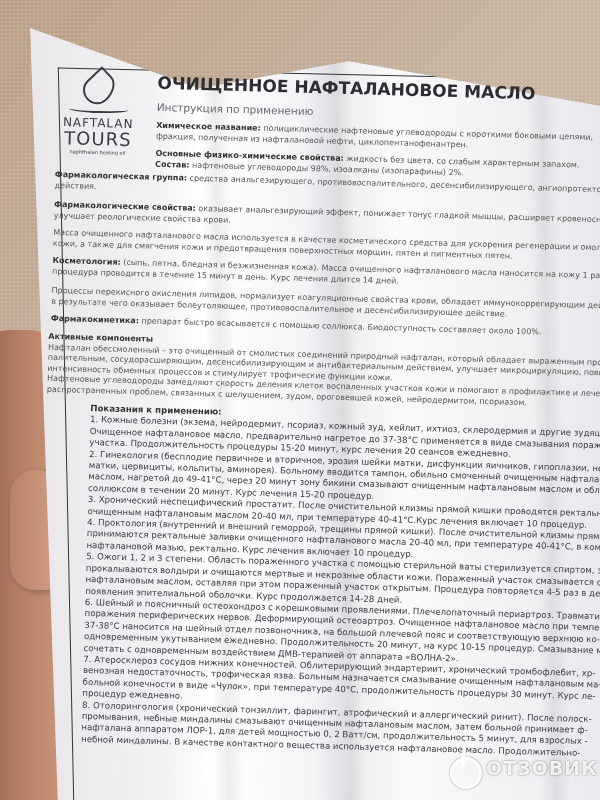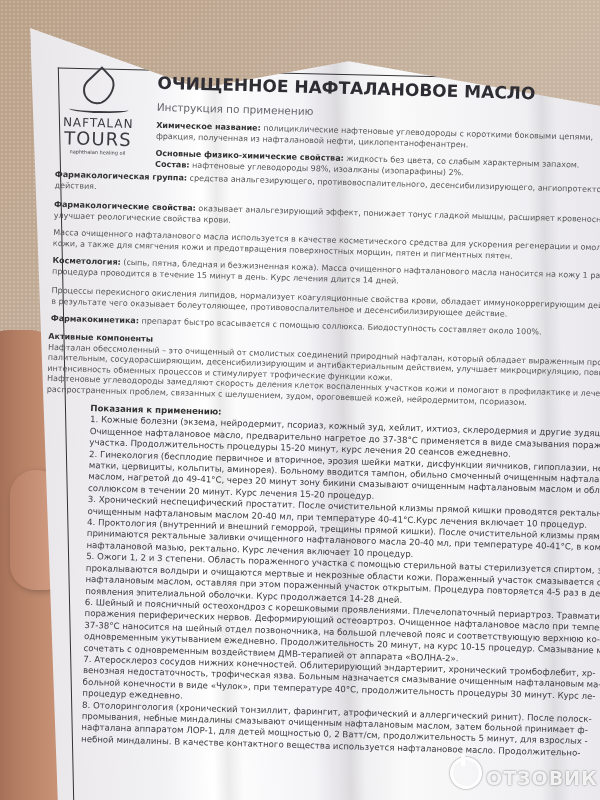--- a/index.html
+++ b/index.html
@@ -59,21 +59,21 @@
   .logo .brand2 { font-size:18px; letter-spacing:1px; line-height:18px; }
   .logo .tag { font-size:5px; line-height:8px; }
   .title {
     position:absolute; left:98px; top:8px; font-size:17px; font-weight:bold; color:#2d2d33; white-space:nowrap;
   }
   .subtitle { position:absolute; left:98px; top:36px; font-size:10.5px; color:#66666c; white-space:nowrap; }
   .p { position:absolute; font-size:8px; line-height:10.5px; white-space:nowrap; color:#555; }
   .p b { color:#333; }
   .ind { font-size:8.6px; line-height:11.4px; color:#3c3c42; }
   .watermark {
-    position:absolute; left:450px; top:757px; display:flex; align-items:flex-end; gap:4px;
+    position:absolute; left:450px; top:757px; display:flex; align-items:flex-start; gap:4px;
     color:rgba(255,255,255,0.9); font-weight:bold; font-size:19px; letter-spacing:1px;
     text-shadow: 0 0 2px rgba(0,0,0,0.55);
   }
   .wm-icon {
     width:26px; height:26px; border-radius:50%; border:3px solid rgba(255,255,255,0.9);
     box-shadow: 0 0 2px rgba(0,0,0,0.55); position:relative;
   }
   .wm-icon::after {
     content:""; position:absolute; left:8px; top:-6px; width:4px; height:12px; background:rgba(255,255,255,0.95);
   }

